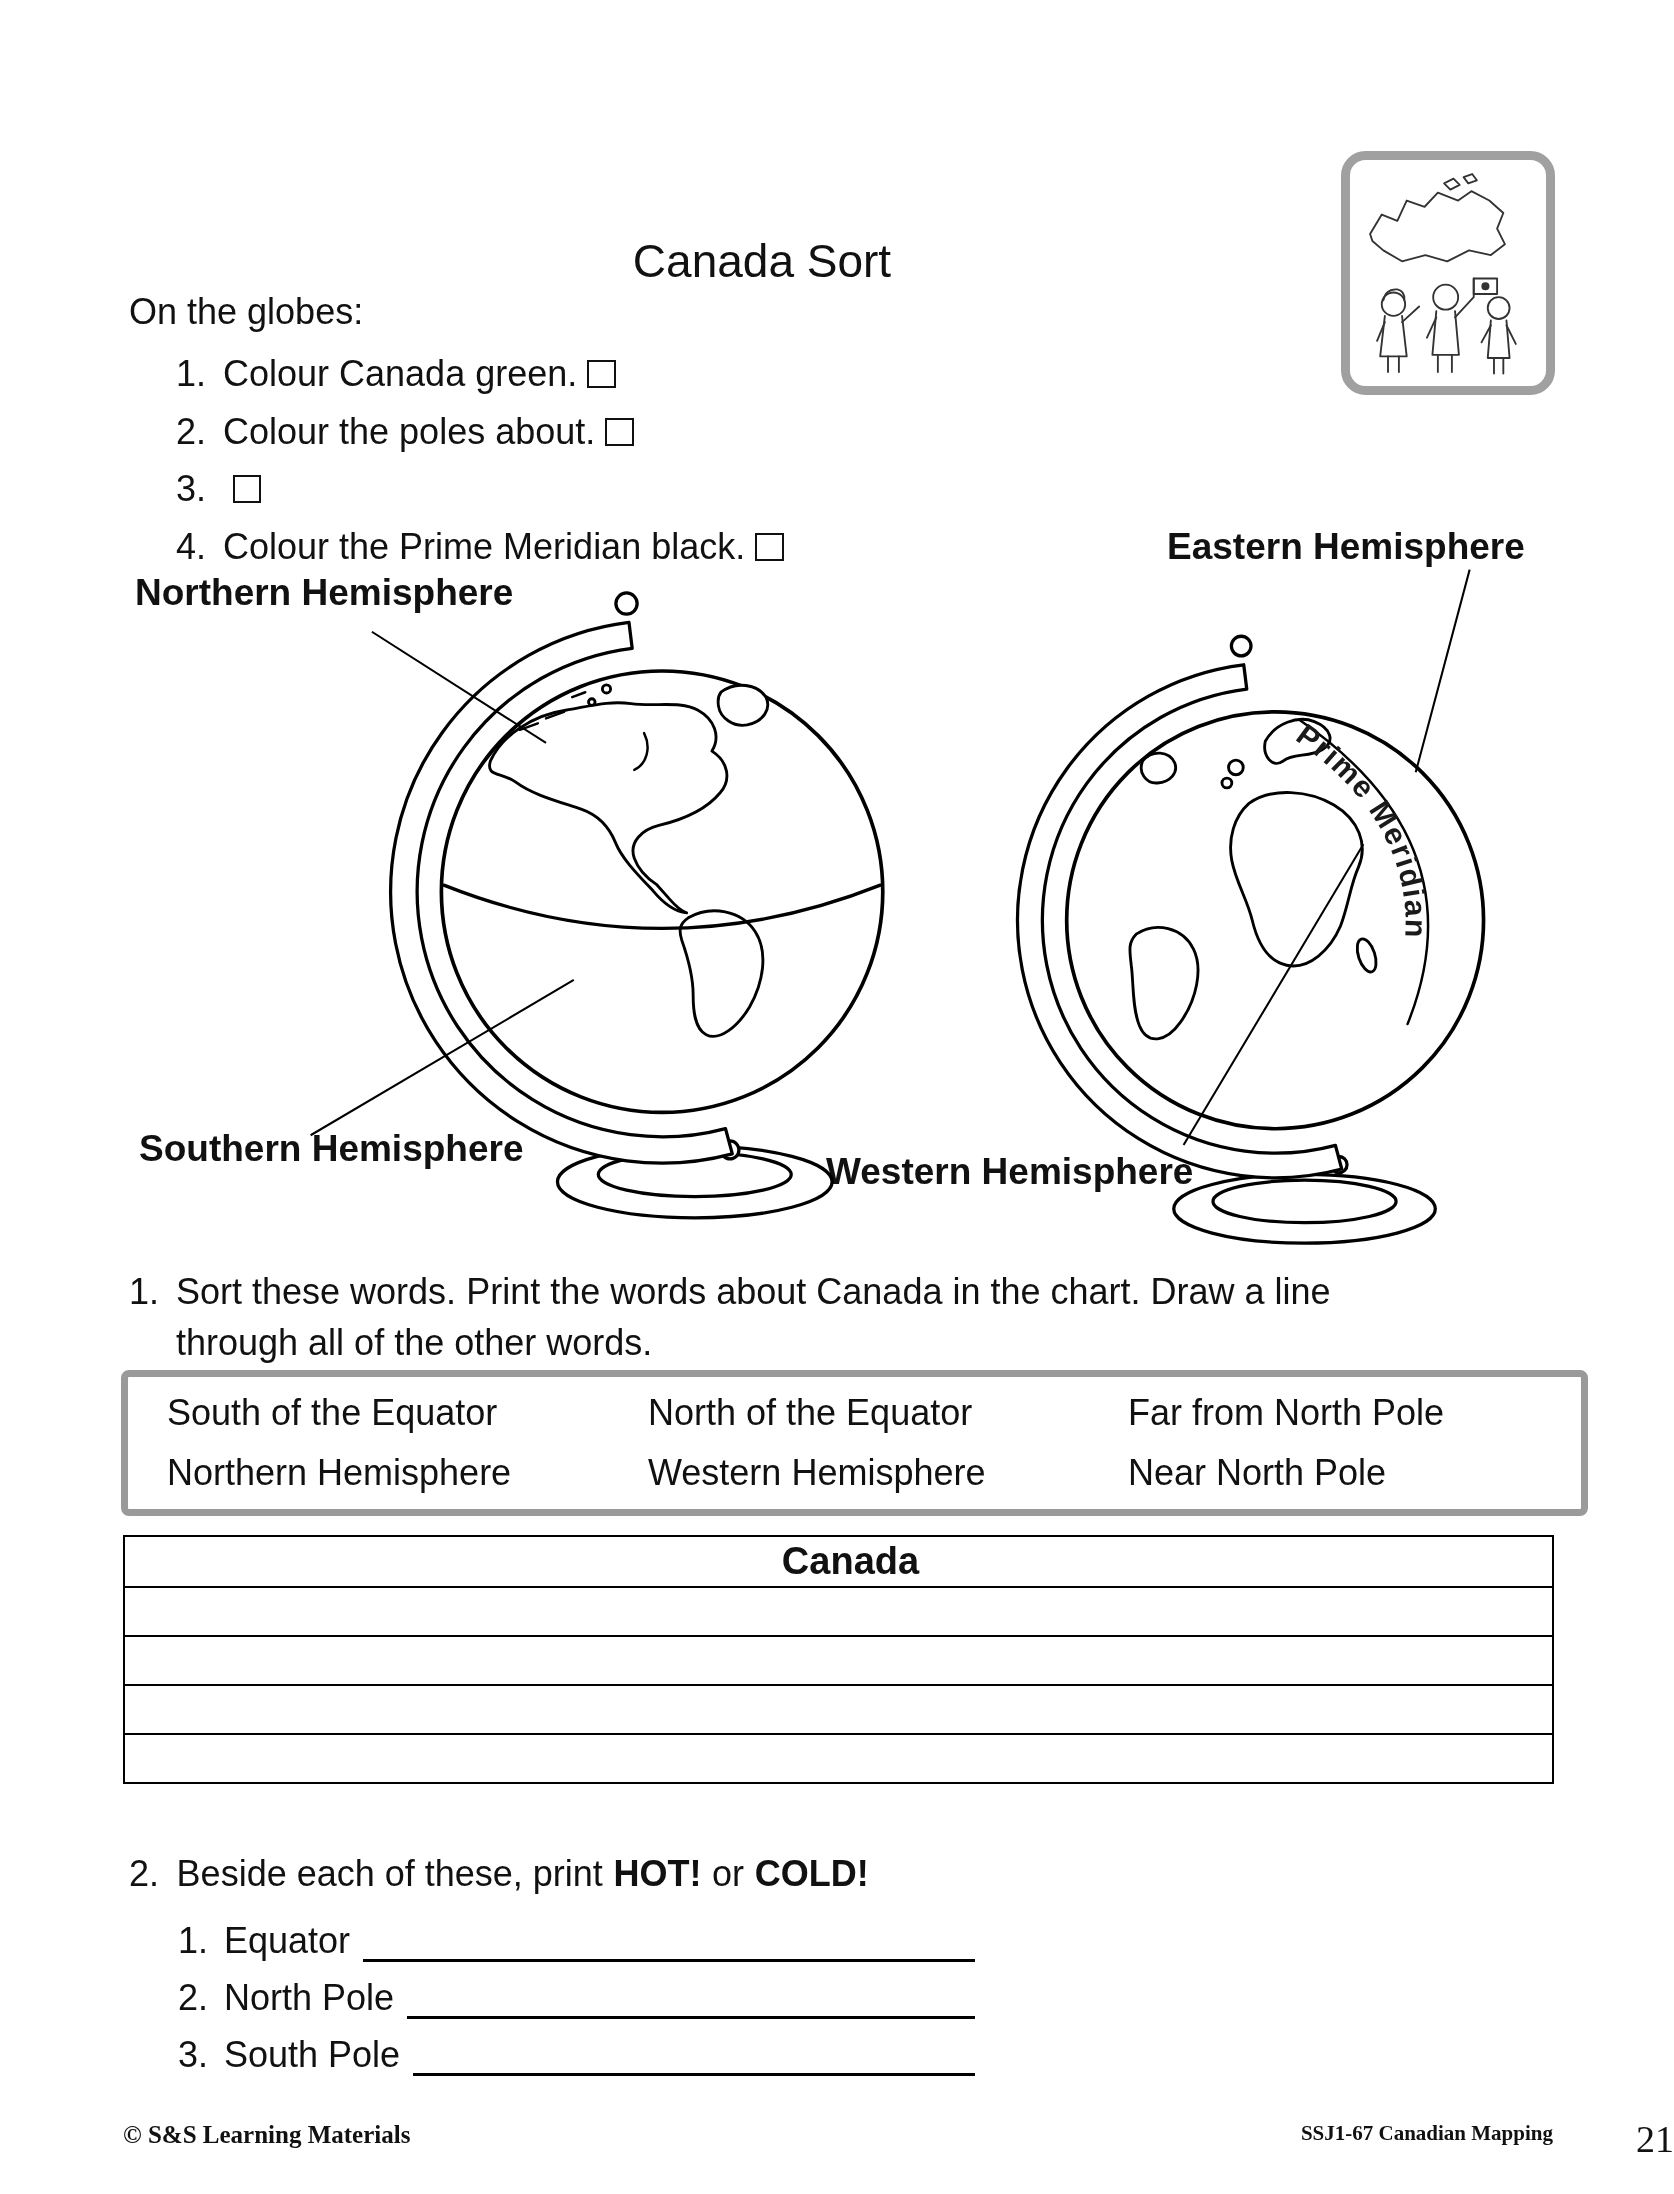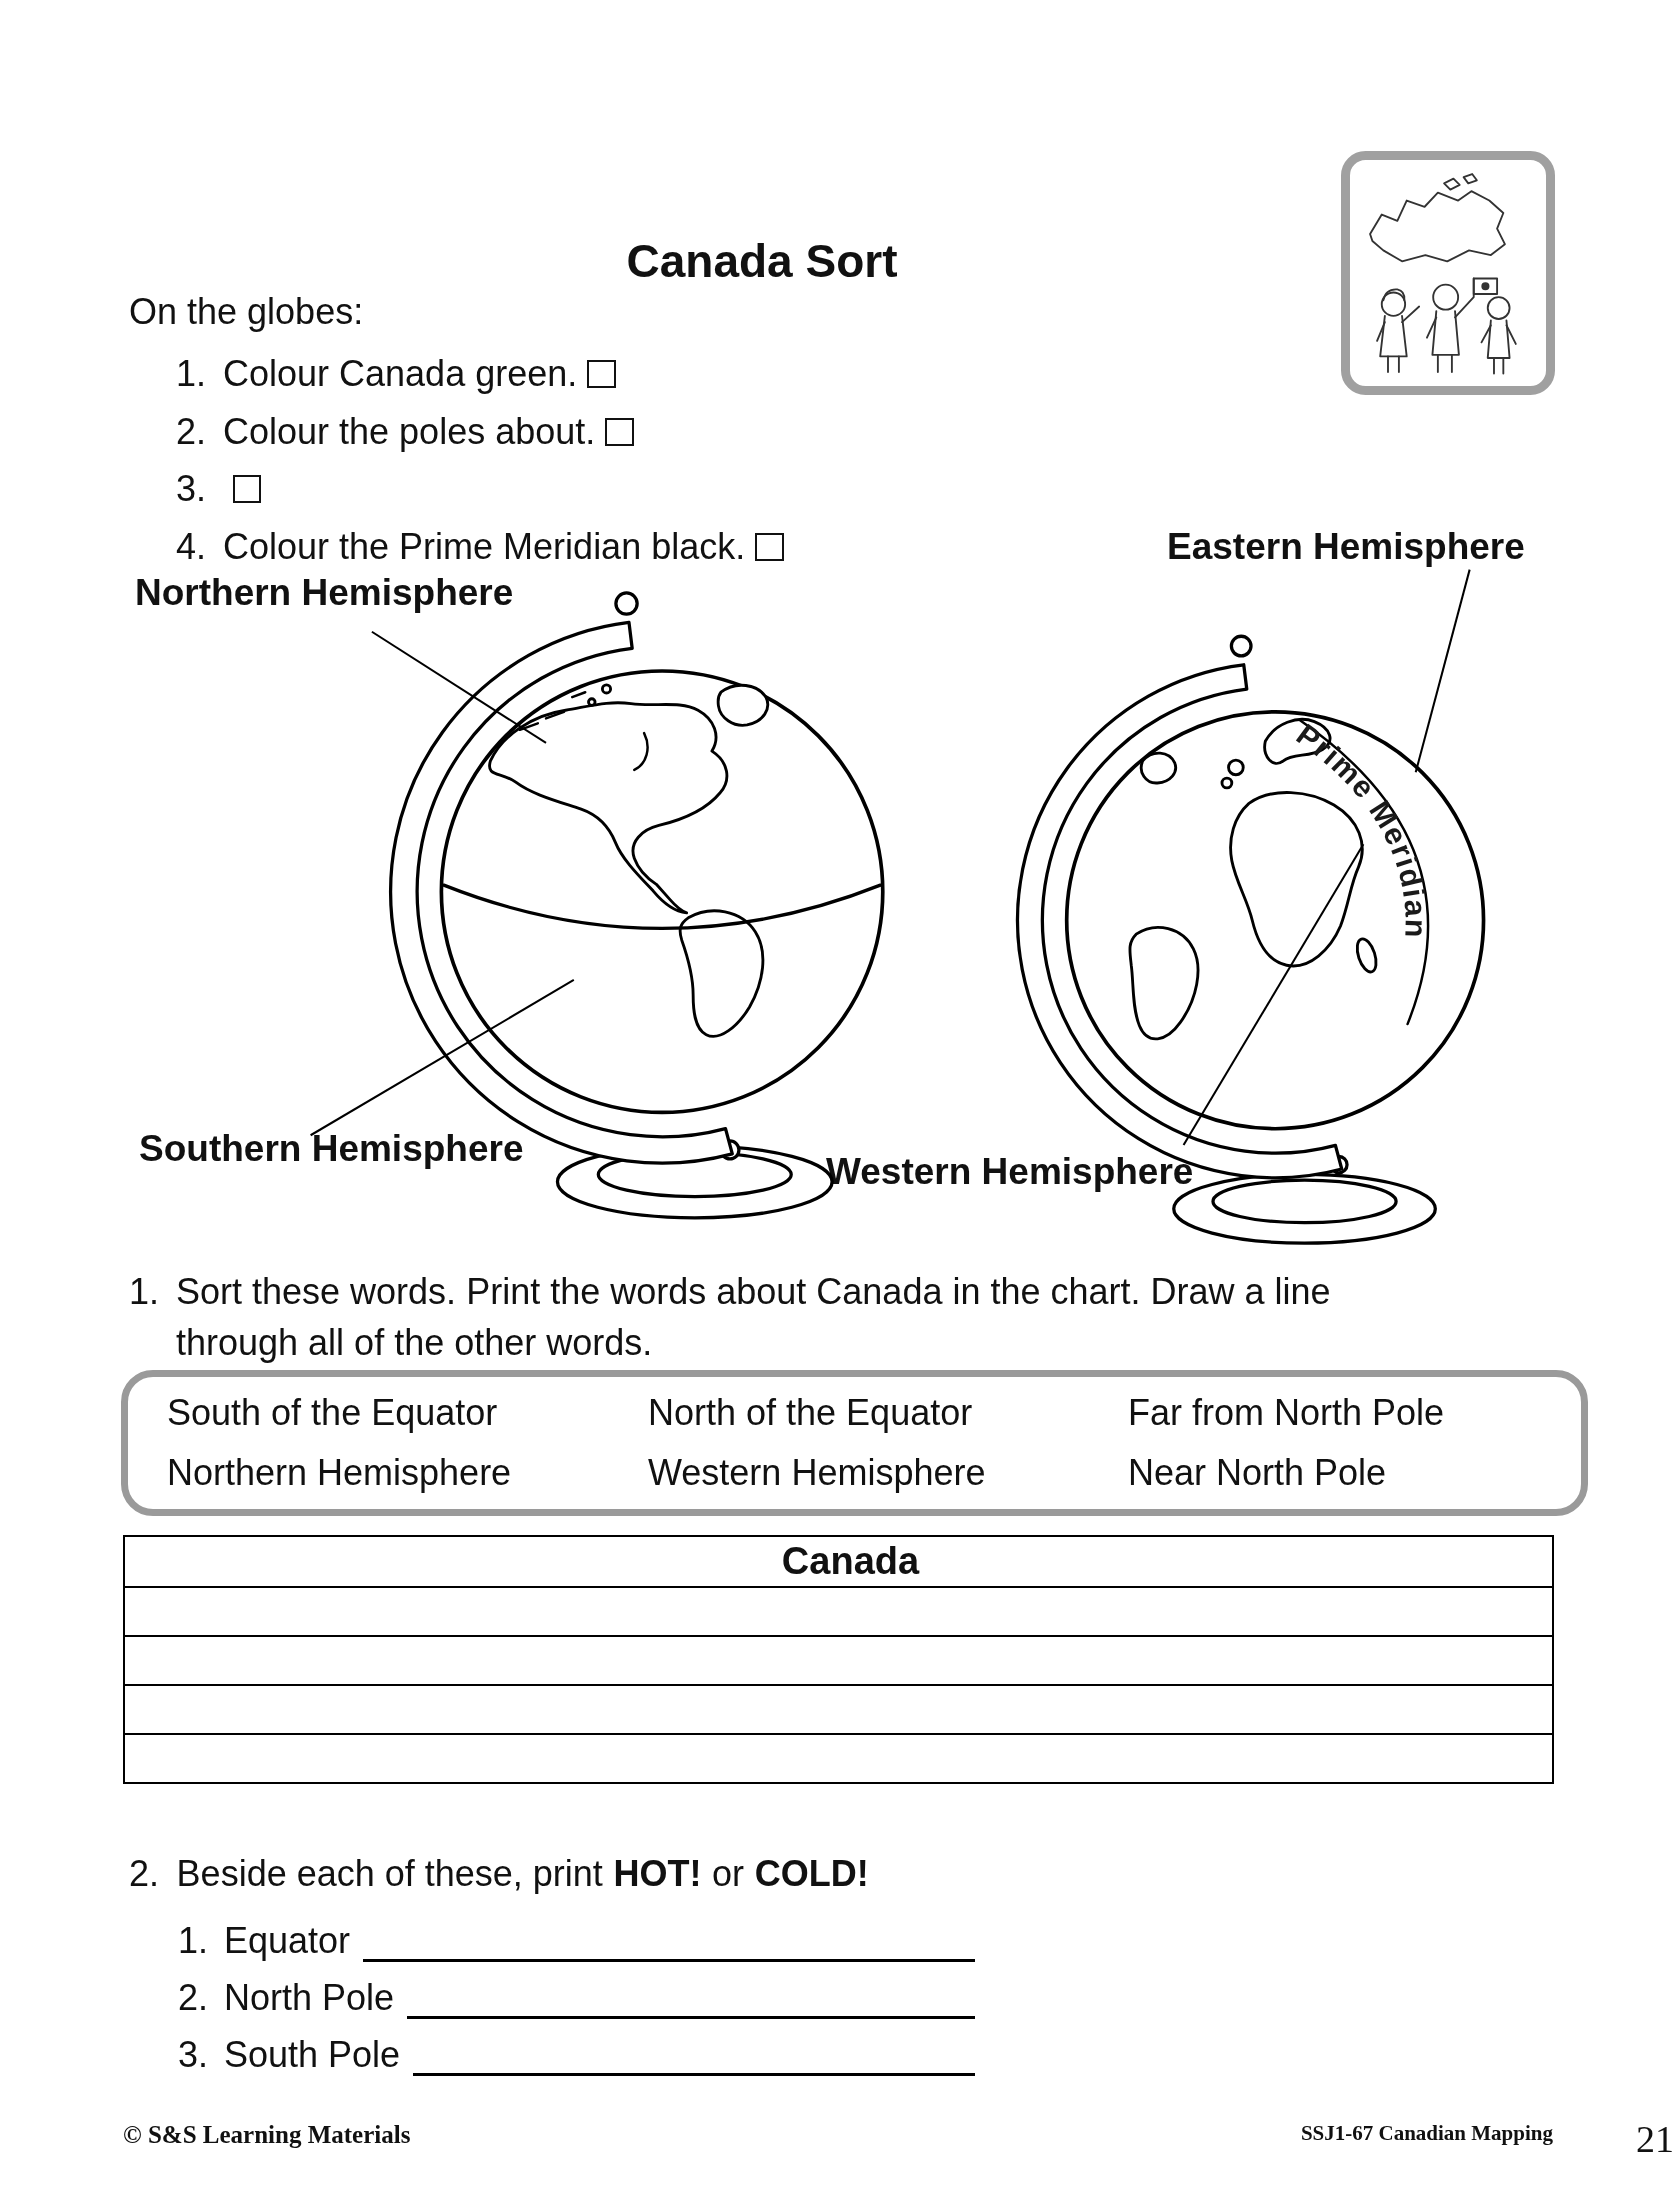--- a/index.html
+++ b/index.html
@@ -16,37 +16,37 @@
   .banner-leaf{position:absolute;left:291px;top:12.3px;width:51px;height:51px;}
   .banner-title{position:absolute;left:350px;top:0;height:75px;line-height:77px;
     font-family:"Liberation Serif",serif;font-weight:bold;font-size:67px;letter-spacing:4.9px;color:#ffffff;
     -webkit-text-stroke:2.5px #4f4f4f;text-shadow:0 0 1.6px #4f4f4f;white-space:nowrap;}
   .banner-scroll{position:absolute;left:1135px;top:18px;width:46px;height:39px;}
 
   
   .illus{position:absolute;left:1341px;top:151px;width:214px;height:244px;border:9px solid #a0a0a0;border-radius:24.5px;background:#fff;box-sizing:border-box;}
   .illus svg{position:absolute;left:0;top:0;width:196px;height:226px;}
 
-  .page-title{position:absolute;left:0;top:234px;width:1524px;text-align:center;font-size:46px;font-weight:bold;}
+  .page-title{position:absolute;left:0;top:234px;width:1524px;text-align:center;font-size:46px;font-weight:normal;}
   .intro{position:absolute;left:129px;top:291px;font-size:36px;}
 
   .task{position:absolute;left:176px;display:flex;align-items:center;font-size:36px;}
   .task .num{width:47px;flex:none;}
   .task .cbx{width:24.5px;height:24.5px;border:2.5px solid #111;margin-left:9.8px;flex:none;background:#fff;}
 
   .hemlabel{position:absolute;font-weight:bold;font-size:37px;white-space:nowrap;}
   .eqlabel{position:absolute;left:572px;top:855px;font-weight:bold;font-size:35px;}
 
   .globes{position:absolute;left:0;top:491px;width:1674px;height:785px;pointer-events:none;}
 
   .q1{position:absolute;left:129px;top:1266px;display:flex;font-size:36px;line-height:1.42;}
   .q1 .num{width:47px;flex:none;}
   .q1 .txt{width:1275px;}
 
-  .bank{position:absolute;left:121px;top:1370px;width:1414px;height:119px;border:7.4px solid #9a9a9a;border-radius:32px;
+  .bank{position:absolute;left:121px;top:1370px;width:1414px;height:119px;border:7.4px solid #9a9a9a;border-radius:8px;
     display:grid;grid-template-columns:481px 480px 1fr;grid-template-rows:1fr 1fr;align-items:center;
     padding:6.5px 0 6.5px 39px;font-size:36px;background:#fff;}
 
   .chart{position:absolute;left:123px;top:1535px;width:1427px;border:2.5px solid #000;background:#fff;}
   .chart-header{height:49px;line-height:49px;text-align:center;font-weight:bold;font-size:38px;margin-left:24px;}
   .chart-row{height:47px;border-top:2.5px solid #000;}
 
   .q2{position:absolute;left:129px;top:1853px;display:flex;font-size:36px;column-gap:10.6px;}
   .q2 .num{width:37px;flex:none;}
   .q2 .b{font-weight:bold;}

